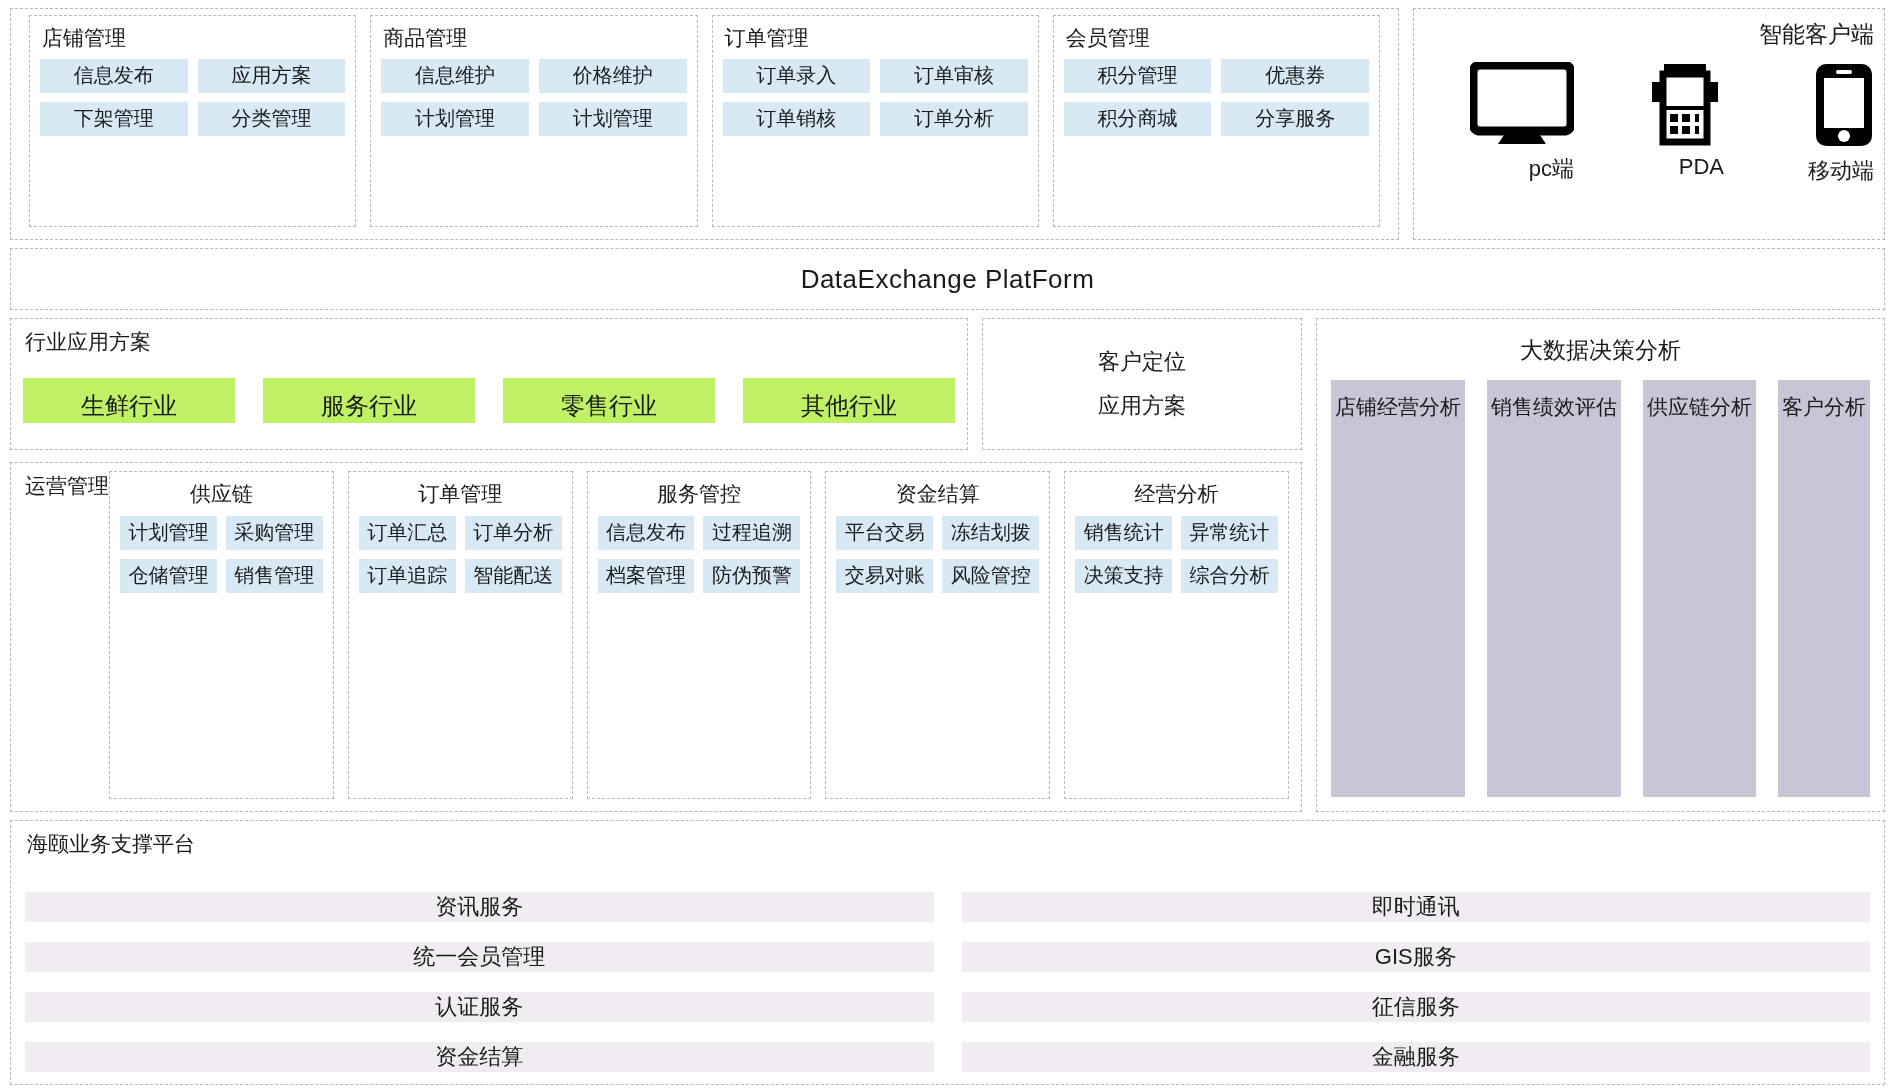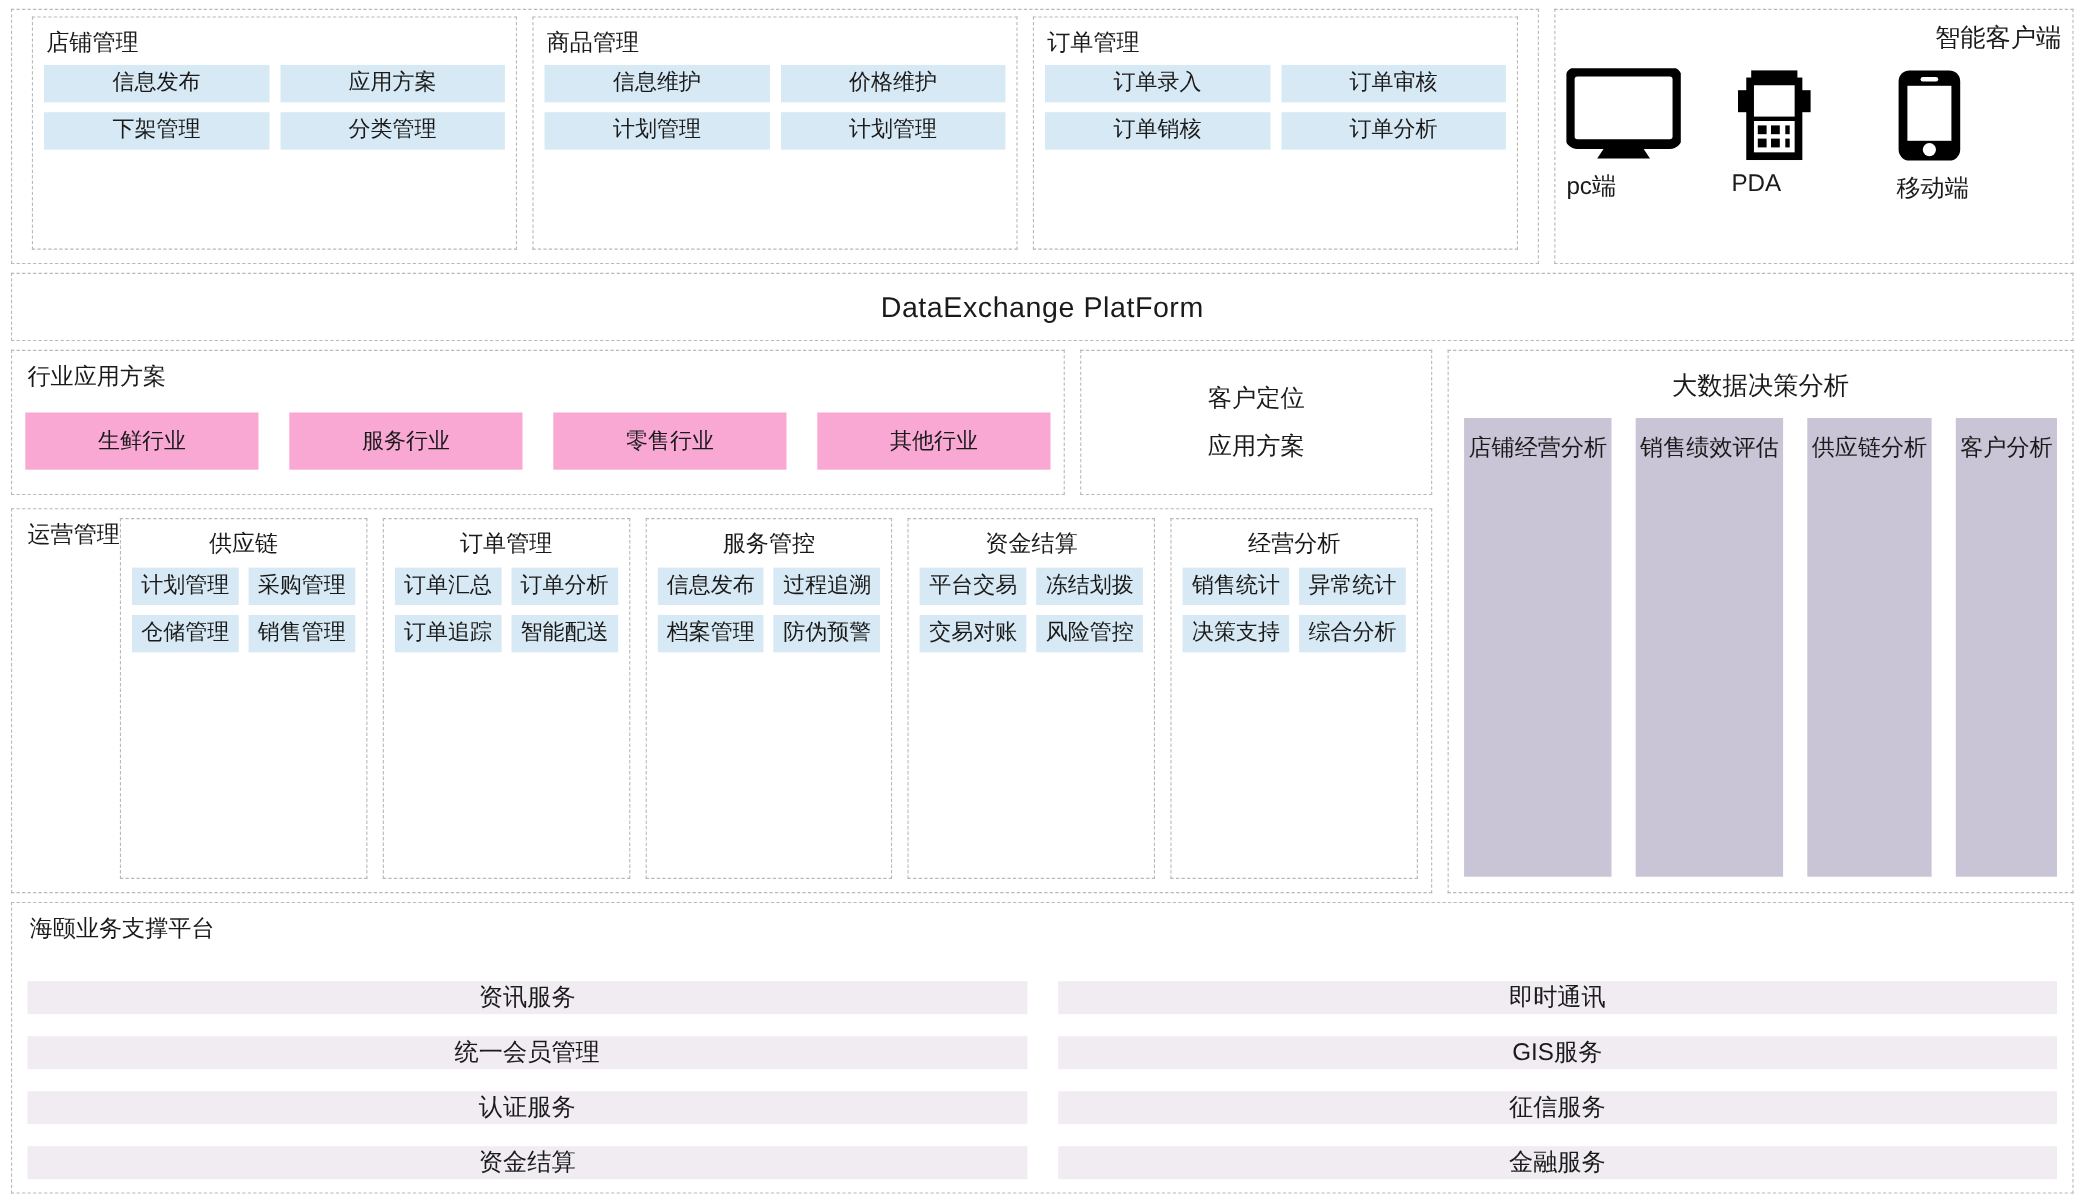--- a/index.html
+++ b/index.html
@@ -25,39 +25,39 @@
   .fgroup-title { font-size: 21px; padding: 2px 0 7px 2px; }
   .chip-grid { display: grid; grid-template-columns: 1fr 1fr; gap: 9px 10px; }
   .chip {
     background: #d7e9f4; font-size: 20px; text-align: center;
     padding: 6px 4px 7px 4px; line-height: 1.05; white-space: nowrap;
   }
 
   .clients { flex: 0 0 455px; padding: 6px 10px 8px 10px; display: flex; flex-direction: column; }
   .clients-title { text-align: right; font-size: 23px; padding: 4px 0 6px 0; }
   .devices { display: flex; flex: 1 1 auto; align-items: flex-start; justify-content: space-around; padding-top: 6px; }
-  .device { display: flex; flex-direction: column; align-items: flex-start; gap: 8px; width: 150px; }
+  .device { display: flex; flex-direction: column; align-items: flex-end; gap: 8px; width: 150px; }
   .device-label { font-size: 22px; }
   .device svg { display: block; }
 
   
   .dxp { flex: 0 0 62px; display: flex; align-items: center; justify-content: center; }
   .dxp-title { font-size: 26px; letter-spacing: 0.5px; }
 
   
   .row3 { display: flex; gap: 14px; flex: 1 1 auto; min-height: 0; }
   .mid-left { flex: 1 1 auto; display: flex; flex-direction: column; gap: 12px; min-width: 0; }
 
   .row3a { display: flex; gap: 14px; flex: 0 0 132px; }
   .industry { flex: 1 1 auto; padding: 8px 12px 12px 12px; display: flex; flex-direction: column; }
   .industry-title { font-size: 21px; padding: 1px 0 8px 2px; }
   .industry-row { display: flex; gap: 28px; flex: 1 1 auto; align-items: center; }
   .ind-chip {
-    flex: 1 1 0; background: #f9a8d4; text-align: center; font-size: 20px;
-    padding: 12px 4px 13px 4px; white-space: nowrap;
+    flex: 1 1 0; background: #bef264; text-align: center; font-size: 24px;
+    padding: 12px 4px 1px 4px; white-space: nowrap;
   }
 
   .locate { flex: 0 0 320px; display: flex; flex-direction: column; align-items: center; justify-content: center; gap: 14px; }
   .locate-line { font-size: 22px; }
 
   
   .ops { flex: 1 1 auto; padding: 8px 12px 12px 12px; display: flex; flex-direction: row; min-height: 0; }
   .ops-title { font-size: 21px; padding: 1px 0 8px 2px; }
   .ops-groups { display: flex; gap: 14px; flex: 1 1 auto; }
   .ogroup { flex: 1 1 0; padding: 6px 10px 10px 10px; display: flex; flex-direction: column; min-width: 0; }
@@ -119,20 +119,29 @@
         <div class="dashed fgroup">
           <div class="fgroup-title">订单管理</div>
           <div class="chip-grid">
             <div class="chip">订单录入</div>
             <div class="chip">订单审核</div>
             <div class="chip">订单销核</div>
             <div class="chip">订单分析</div>
           </div>
         </div>
 
+        <div class="dashed fgroup">
+          <div class="fgroup-title">会员管理</div>
+          <div class="chip-grid">
+            <div class="chip">积分管理</div>
+            <div class="chip">优惠券</div>
+            <div class="chip">积分商城</div>
+            <div class="chip">分享服务</div>
+          </div>
+        </div>
 
       </div>
     </div>
 
     <div class="dashed clients">
       <div class="clients-title">智能客户端</div>
       <div class="devices">
 
         <div class="device">
           <span>

